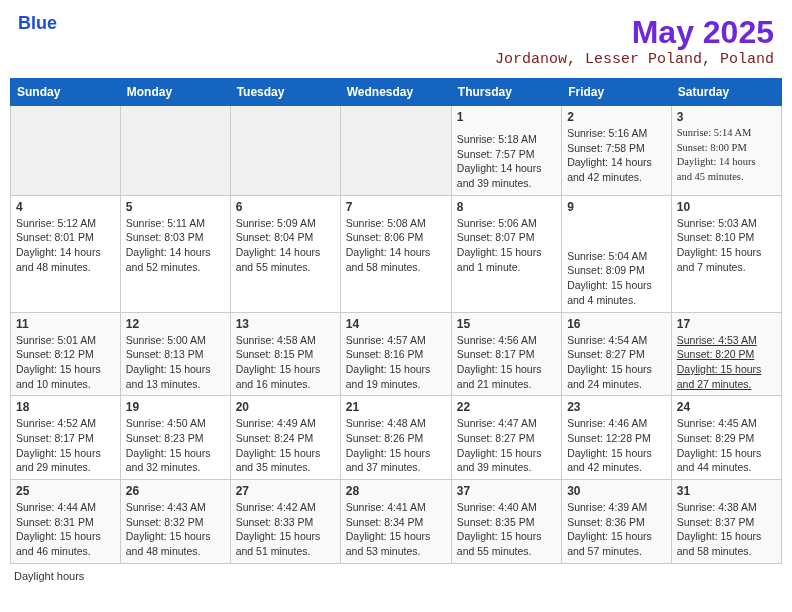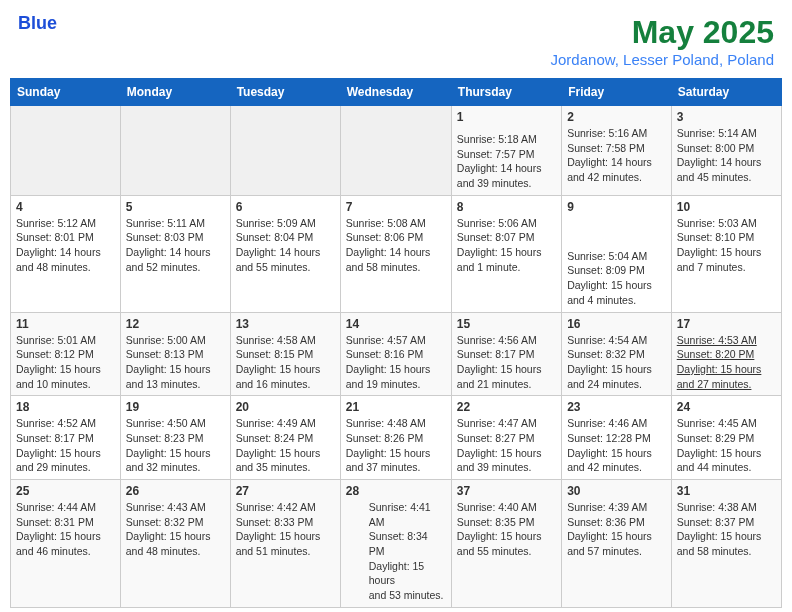--- a/index.html
+++ b/index.html
@@ -37,25 +37,26 @@
       width: 22px;
       height: 22px;
       margin-left: 2px;
     }
     .title-block {
       text-align: right;
     }
     .month-title {
       font-size: 32px;
       font-weight: bold;
-      color: #15803d;
+      color: #6d28d9;
     }
     .location-title {
       font-size: 15px;
-      color: #3b82f6;
+      color: #7f1d1d;
+      font-family: Liberation Mono, monospace;
     }
     .calendar-table {
       width: 100%;
       border-collapse: collapse;
       font-size: 11px;
     }
     .calendar-table thead th {
       background-color: #1565c0;
       color: #fff;
       text-align: left;
@@ -144,21 +145,21 @@
         </td>
         <td>
           <span class="day-number">2</span>
           <div class="day-info" style="white-space: pre-line;">Sunrise: 5:16 AM
 Sunset: 7:58 PM
 Daylight: 14 hours
 and 42 minutes.</div>
         </td>
         <td>
           <span class="day-number">3</span>
-          <div class="day-info" style="white-space: pre-line;">Sunrise: 5:14 AM
+          <div class="day-info" style="white-space: pre-line; font-family: Liberation Serif, serif;">Sunrise: 5:14 AM
 Sunset: 8:00 PM
 Daylight: 14 hours
 and 45 minutes.</div>
         </td>
       </tr>
       <tr>
         <td>
           <span class="day-number">4</span>
           <div class="day-info" style="white-space: pre-line;">Sunrise: 5:12 AM
 Sunset: 8:01 PM
@@ -240,21 +241,21 @@
         <td>
           <span class="day-number">15</span>
           <div class="day-info" style="white-space: pre-line;">Sunrise: 4:56 AM
 Sunset: 8:17 PM
 Daylight: 15 hours
 and 21 minutes.</div>
         </td>
         <td>
           <span class="day-number">16</span>
           <div class="day-info" style="white-space: pre-line;">Sunrise: 4:54 AM
-Sunset: 8:32 PM
+Sunset: 8:27 PM
 Daylight: 15 hours
 and 24 minutes.</div>
         </td>
         <td>
           <span class="day-number">17</span>
           <div class="day-info" style="white-space: pre-line; text-decoration: underline;">Sunrise: 4:53 AM
 Sunset: 8:20 PM
 Daylight: 15 hours
 and 27 minutes.</div>
         </td>
@@ -327,21 +328,21 @@
         </td>
         <td>
           <span class="day-number">27</span>
           <div class="day-info" style="white-space: pre-line;">Sunrise: 4:42 AM
 Sunset: 8:33 PM
 Daylight: 15 hours
 and 51 minutes.</div>
         </td>
         <td>
           <span class="day-number">28</span>
-          <div class="day-info" style="white-space: pre-line; margin-left: 23px;">Sunrise: 4:41 AM
+          <div class="day-info" style="white-space: pre-line;">Sunrise: 4:41 AM
 Sunset: 8:34 PM
 Daylight: 15 hours
 and 53 minutes.</div>
         </td>
         <td>
           <span class="day-number">37</span>
           <div class="day-info" style="white-space: pre-line;">Sunrise: 4:40 AM
 Sunset: 8:35 PM
 Daylight: 15 hours
 and 55 minutes.</div>

